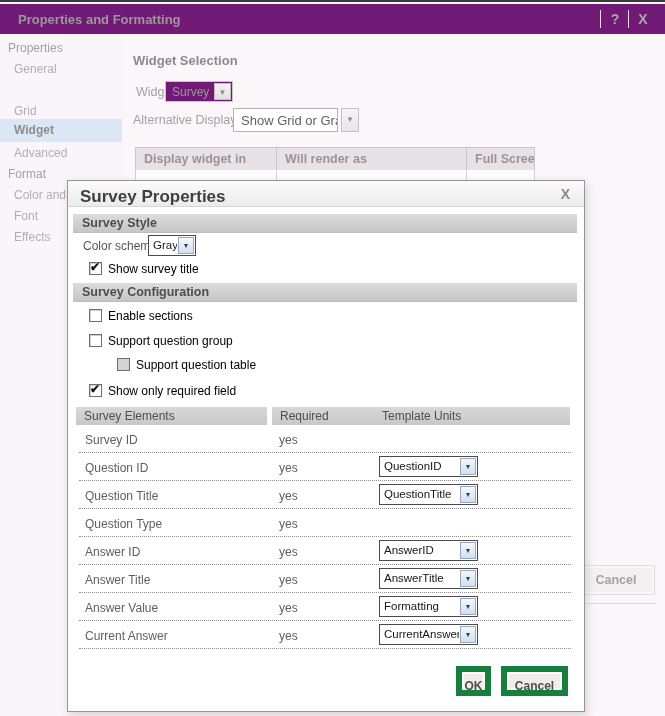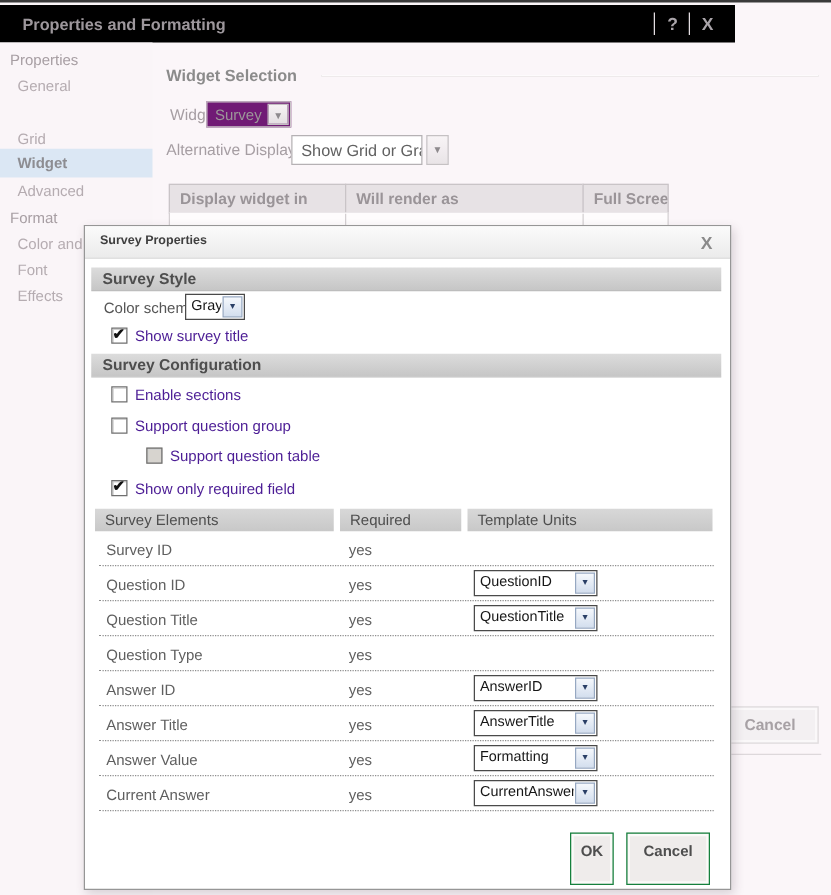--- a/index.html
+++ b/index.html
@@ -6,21 +6,21 @@
   html,body { background:#e8e8e8; }
   body { font-family:"Liberation Sans", sans-serif; }
 
   .window{
     position:relative; width:665px; height:716px;
     background:#fbf6f9; overflow:hidden;
     border-top:2px solid #3a3a3a;
   }
 
   
-  .titlebar{ position:absolute; left:0; top:2px; width:588px; height:30px; background:#000000; }
+  .titlebar{ position:absolute; left:0; top:2px; width:665px; height:30px; background:#701a75; }
   .wtitle{ position:absolute; left:18px; top:8px; font-size:13px; font-weight:bold; color:#9d979c; }
   .tbtn{ position:absolute; top:7px; width:20px; text-align:center; font-size:14px; font-weight:bold; color:#aaa5aa; cursor:pointer; }
   .tbtn.help{ right:40px; }
   .tbtn.close{ right:12px; }
   .tdiv{ position:absolute; top:6px; width:1px; height:18px; background:#e3dde1; }
   .tdiv.d1{ right:64px; } .tdiv.d2{ right:36px; }
 
   
   .sidebar{ position:absolute; left:0; top:32px; width:122px; bottom:0; background:#faf5f8; }
   .snav{ position:absolute; left:0; width:122px; height:21px; line-height:21px; font-size:12px; }
@@ -53,52 +53,52 @@
   .prow{ position:absolute; top:23px; height:21px; background:#fefcfd; border:1px solid #d4cfd2; border-top:none; }
   .pcoldiv{ position:absolute; top:24px; width:1px; height:20px; background:#d4cfd2; }
 
   
   .parent-cancel{ position:absolute; left:577px; top:563px; width:78px; height:30px; background:#f3f0f2; border:1px solid #dfdbdd; box-shadow:inset 0 0 0 2px #faf8f9; font-size:12.5px; font-weight:bold; color:#a7a1a5; text-align:center; line-height:28px; z-index:1; cursor:pointer; }
   .content-rule{ position:absolute; left:130px; right:8px; top:601px; height:1px; background:#ddd8db; z-index:1; }
 
   
   .dialog{ position:absolute; left:67px; top:178px; width:518px; height:532px; background:#ffffff; border:1px solid #969696; box-shadow:2px 3px 8px rgba(60,40,55,.18); z-index:5; }
   .dtitlebar{ position:absolute; left:0; top:0; right:0; height:26px; background:linear-gradient(180deg,#fbfbfb,#ebebeb); border-bottom:1px solid #d6d6d6; }
-  .dtitle{ position:absolute; left:12px; top:6px; font-size:10px; font-weight:bold; color:#3f3f3f; }
+  .dtitle{ position:absolute; left:12px; top:6px; font-size:17px; font-weight:bold; color:#3f3f3f; }
   .dclose{ position:absolute; right:14px; top:5px; font-size:14px; font-weight:bold; color:#8a8a8a; cursor:pointer; }
 
   .barhead{ position:absolute; left:5px; right:7px; height:19px; background:linear-gradient(180deg,#dcdcdc,#c6c6c6); border-bottom:1px solid #bdbdbd; font-size:12.5px; font-weight:bold; color:#4e4e4e; padding:2px 0 0 9px; }
   .bar-style{ top:33px; }
   .bar-config{ top:102px; }
 
   .dlabel{ position:absolute; font-size:12px; color:#555555; white-space:nowrap; }
 
   
   .xpdd{ position:absolute; height:21px; border:1px solid #4a4a4a; background:#ffffff; display:flex; cursor:pointer; }
   .xpdd .xpdd-text{ flex:1; font-size:11.5px; color:#161616; padding:3px 0 0 4px; white-space:nowrap; overflow:hidden; }
   .xpdd .xpdd-btn{ width:16px; margin:1px; background:linear-gradient(180deg,#f5f8fc,#d3deee); border:1px solid #96a8c2; text-align:center; font-size:7px; color:#2a3f66; line-height:16px; }
   .dd-colorscheme{ left:80px; top:54px; width:48px; }
 
   
   .cbrow{ position:absolute; left:0; height:16px; }
   .cbox{ position:absolute; width:13px; height:13px; background:#ffffff; border:1px solid #6f6f6f; box-shadow:inset 1px 1px 0 #cfcfcf; cursor:pointer; }
   .cbox .check{ display:none; position:absolute; left:0px; top:-3px; font-size:12px; font-weight:bold; color:#101010; }
   .cbox.checked .check{ display:block; }
   .cbox.disabled{ background:#d7d4cf; }
-  .cblabel{ position:absolute; top:0px; font-size:12px; color:#4c1d95; white-space:nowrap; }
+  .cblabel{ position:absolute; top:0px; font-size:12px; color:#000000; white-space:nowrap; }
 
   
   .dth{ position:absolute; top:226px; height:18px; background:linear-gradient(180deg,#d8d8d8,#c8c8c8); font-size:12px; font-weight:normal; color:#4e4e4e; padding:2px 0 0 8px; white-space:nowrap; overflow:hidden; }
   .srow{ position:absolute; left:11px; right:13px; height:28px; border-bottom:1px dotted #8f8f8f; }
   .srow .rlabel{ position:absolute; left:6px; top:8px; font-size:12px; color:#5f5f5f; }
   .srow .rreq{ position:absolute; left:200px; top:8px; font-size:12px; color:#5f5f5f; }
   .srow .xpdd{ left:300px; top:3px; width:99px; }
 
   
-  .dbtn{ position:absolute; top:485px; height:42px; background:#efeceb; border:1px solid #15803d; box-shadow:inset 0 0 0 2px #fbfaf9; font-size:12px; font-weight:bold; color:#4e4e4e; text-align:center; line-height:28px; cursor:pointer; }
+  .dbtn{ position:absolute; top:485px; height:30px; background:#efeceb; border:6px solid #15803d; box-shadow:inset 0 0 0 2px #fbfaf9; font-size:12px; font-weight:bold; color:#4e4e4e; text-align:center; line-height:28px; cursor:pointer; }
   .dbtn-ok{ left:388px; width:35px; }
   .dbtn-cancel{ left:433px; width:67px; }
 </style>
 </head>
 <body>
 
 <div class="window">
 
   <div class="titlebar">
     <span class="wtitle">Properties and Formatting</span>
@@ -199,21 +199,21 @@
       <span class="cblabel" style="left:68px">Support question table</span>
     </div>
     <div class="cbrow" style="top:203px">
       <span class="cbox checked" style="left:21px">
           <span class="check">✔</span>
         </span>
       <span class="cblabel" style="left:40px">Show only required field</span>
     </div>
 
     <div class="dth" style="left:8px;width:191px">Survey Elements</div>
-    <div class="dth" style="left:204px;width:97px">Required</div>
+    <div class="dth" style="left:204px;width:112px">Required</div>
     <div class="dth" style="left:306px;width:196px">Template Units</div>
 
     <div class="srow" style="top:244px">
       <span class="rlabel">Survey ID</span>
       <span class="rreq">yes</span>
     </div>
     <div class="srow" style="top:272px">
       <span class="rlabel">Question ID</span>
       <span class="rreq">yes</span>
       <span class="xpdd">

